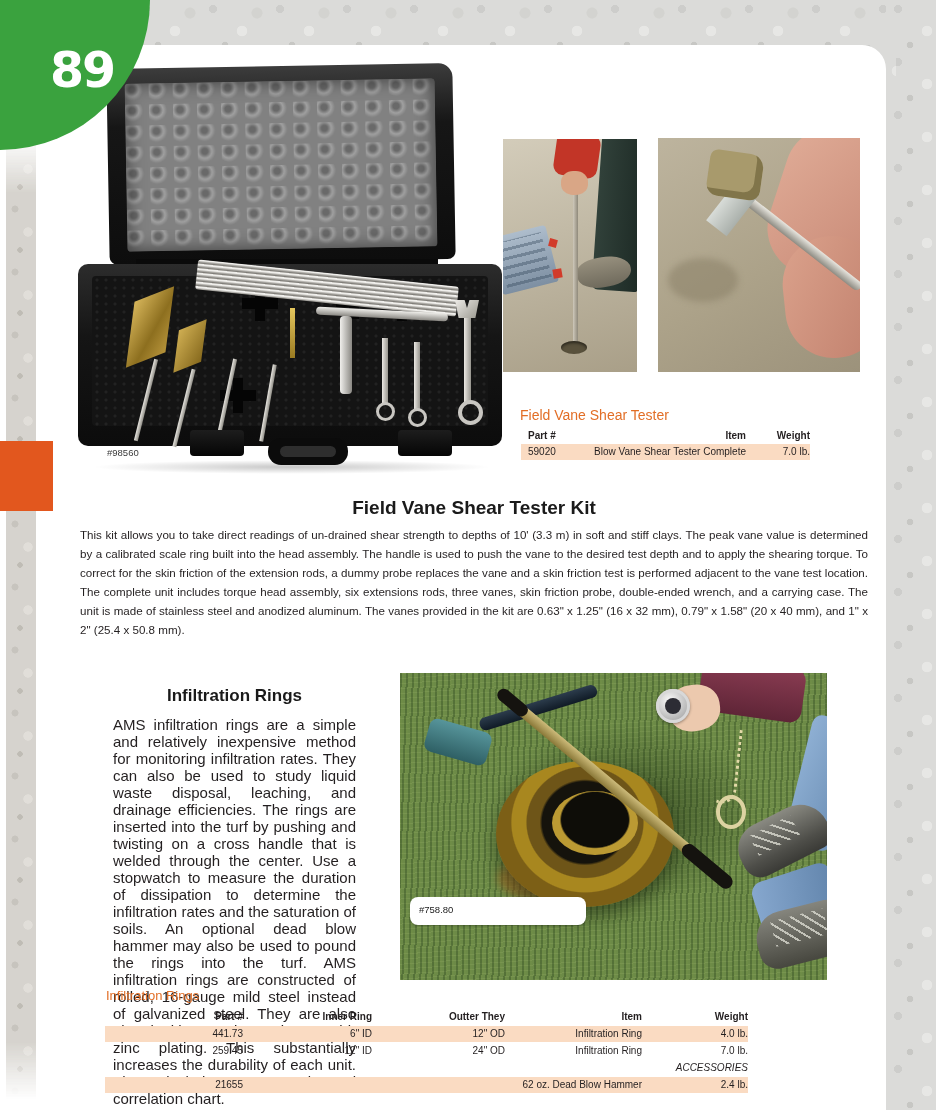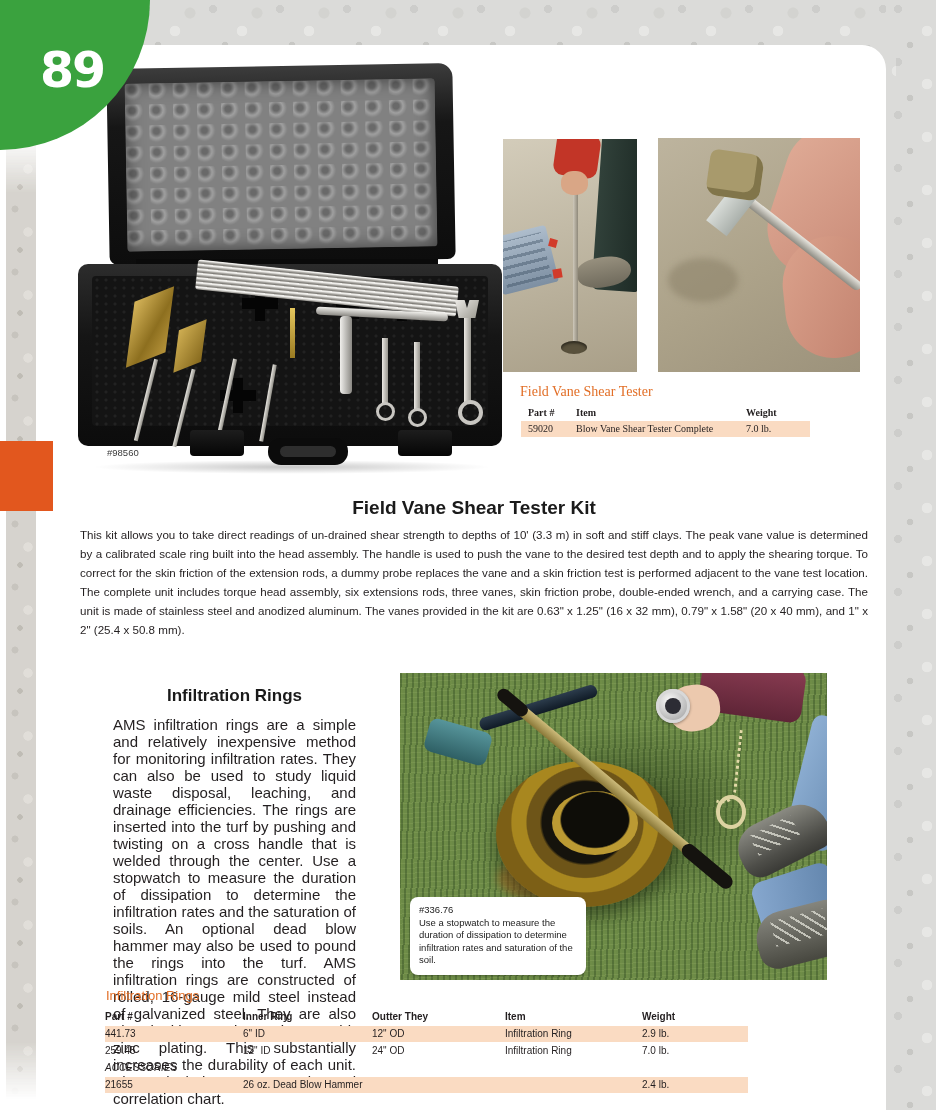--- a/index.html
+++ b/index.html
@@ -30,36 +30,36 @@
     background-image:
       radial-gradient(circle 6px at 9px 11px, #c2beb7 55%, rgba(0,0,0,0) 62%),
       radial-gradient(circle 8px at 22px 34px, #dedbd5 55%, rgba(0,0,0,0) 62%),
       radial-gradient(circle 5px at 14px 52px, #b9b5ad 50%, rgba(0,0,0,0) 60%);
     background-size:31px 63px;
     -webkit-mask-image:linear-gradient(180deg,transparent 0,#000 6%,#000 94%,transparent 100%);
     mask-image:linear-gradient(180deg,transparent 0,#000 6%,#000 94%,transparent 100%);
   }
   
   #green-circle{left:-150px;top:-150px;width:300px;height:300px;border-radius:50%;background:#3aa23e;z-index:6;}
-  #page-num{position:absolute;left:190px;top:192px;font-family:"DejaVu Sans",sans-serif;font-weight:bold;font-size:49px;letter-spacing:-2px;color:#ffffff;}
+  #page-num{position:absolute;left:200px;top:192px;font-family:"DejaVu Sans",sans-serif;font-weight:bold;font-size:49px;letter-spacing:-2px;color:#ffffff;}
   #orange-tab{left:0;top:441px;width:53px;height:70px;background:#e2571e;z-index:6;}
   
   .h-orange{color:#e26e26;font-weight:400;}
   #kit-title{left:80px;top:484px;width:788px;text-align:center;font-size:19px;font-weight:bold;color:#1a1a1a;z-index:4;}
   #kit-desc{left:80px;top:513px;width:788px;font-size:11.6px;line-height:19px;text-align:justify;z-index:4;}
   #infil-title{left:113px;top:672px;width:243px;text-align:center;font-size:17px;font-weight:bold;color:#1a1a1a;z-index:4;}
   #infil-desc{left:113px;top:701px;width:243px;font-size:15px;line-height:17px;text-align:justify;z-index:4;}
   
   .tblwrap{z-index:4;}
   .tbl{display:grid;font-size:10px;}
   .tbl .hd{font-weight:bold;}
-  .tbl .cell{height:16px;line-height:16px;text-align:left;white-space:nowrap;}
+  .tbl .cell{height:16px;line-height:16px;text-align:right;white-space:nowrap;}
   .tbl .left{text-align:left;padding-left:7px;}
   .peach{background:#fadbc2;}
-  #vane-tbl-wrap{left:518px;top:384px;width:300px;font-family:Liberation Serif, serif;}
+  #vane-tbl-wrap{left:518px;top:407px;width:300px;}
   #vane-tbl-wrap h3{margin:0 0 5px 2px;font-size:14px;}
   #vane-tbl{grid-template-columns:55px 170px 64px;margin-left:3px;}
   #infil-tbl-wrap{left:105px;top:988px;width:650px;}
   #infil-tbl-wrap h3{margin:0 0 6px 1px;font-size:13px;}
   #infil-tbl{grid-template-columns:138px 129px 133px 137px 106px;row-gap:1px;}
   .spanall{grid-column:1 / 6;text-align:left;height:14px;line-height:14px;font-style:italic;}
   .span234{grid-column:2 / 5;}
   
   #case-caption{left:107px;top:447px;font-size:9.5px;color:#3a3a3a;z-index:5;}
   
@@ -287,45 +287,44 @@
   <div class="ip-loop"></div>
   <div class="ip-jean1"></div>
   <div class="ip-jean2"></div>
   <div class="ip-shoe1">
       <div class="ip-laces" style="position:absolute;"></div>
     </div>
   <div class="ip-shoe2">
       <div class="ip-laces" style="position:absolute;"></div>
     </div>
   <div class="ip-caption">
-    <div>#336.76</div>
-    <div>Use a stopwatch to measure the duration of dissipation to determine infiltration rates and saturation of the soil.</div>
+    <div>#758.80</div>
   </div>
 </figure>
 
 <section id="infil-tbl-wrap" class="abs tblwrap">
   <h3 class="h-orange">Infiltration Rings</h3>
   <div class="tbl" id="infil-tbl">
     <div class="cell hd">Part #</div>
     <div class="cell hd">Inner Ring</div>
     <div class="cell hd">Outter They</div>
     <div class="cell hd">Item</div>
     <div class="cell hd">Weight</div>
 
     <div class="cell peach">441.73</div>
     <div class="cell peach">6" ID</div>
     <div class="cell peach">12" OD</div>
     <div class="cell peach">Infiltration Ring</div>
-    <div class="cell peach">2.9 lb.</div>
+    <div class="cell peach">4.0 lb.</div>
 
     <div class="cell">259.45</div>
     <div class="cell">12" ID</div>
     <div class="cell">24" OD</div>
     <div class="cell">Infiltration Ring</div>
     <div class="cell">7.0 lb.</div>
 
     <div class="cell spanall">ACCESSORIES</div>
 
     <div class="cell peach">21655</div>
-    <div class="cell peach span234">26 oz. Dead Blow Hammer</div>
+    <div class="cell peach span234">62 oz. Dead Blow Hammer</div>
     <div class="cell peach">2.4 lb.</div>
   </div>
 </section>
 
 </body></html>

